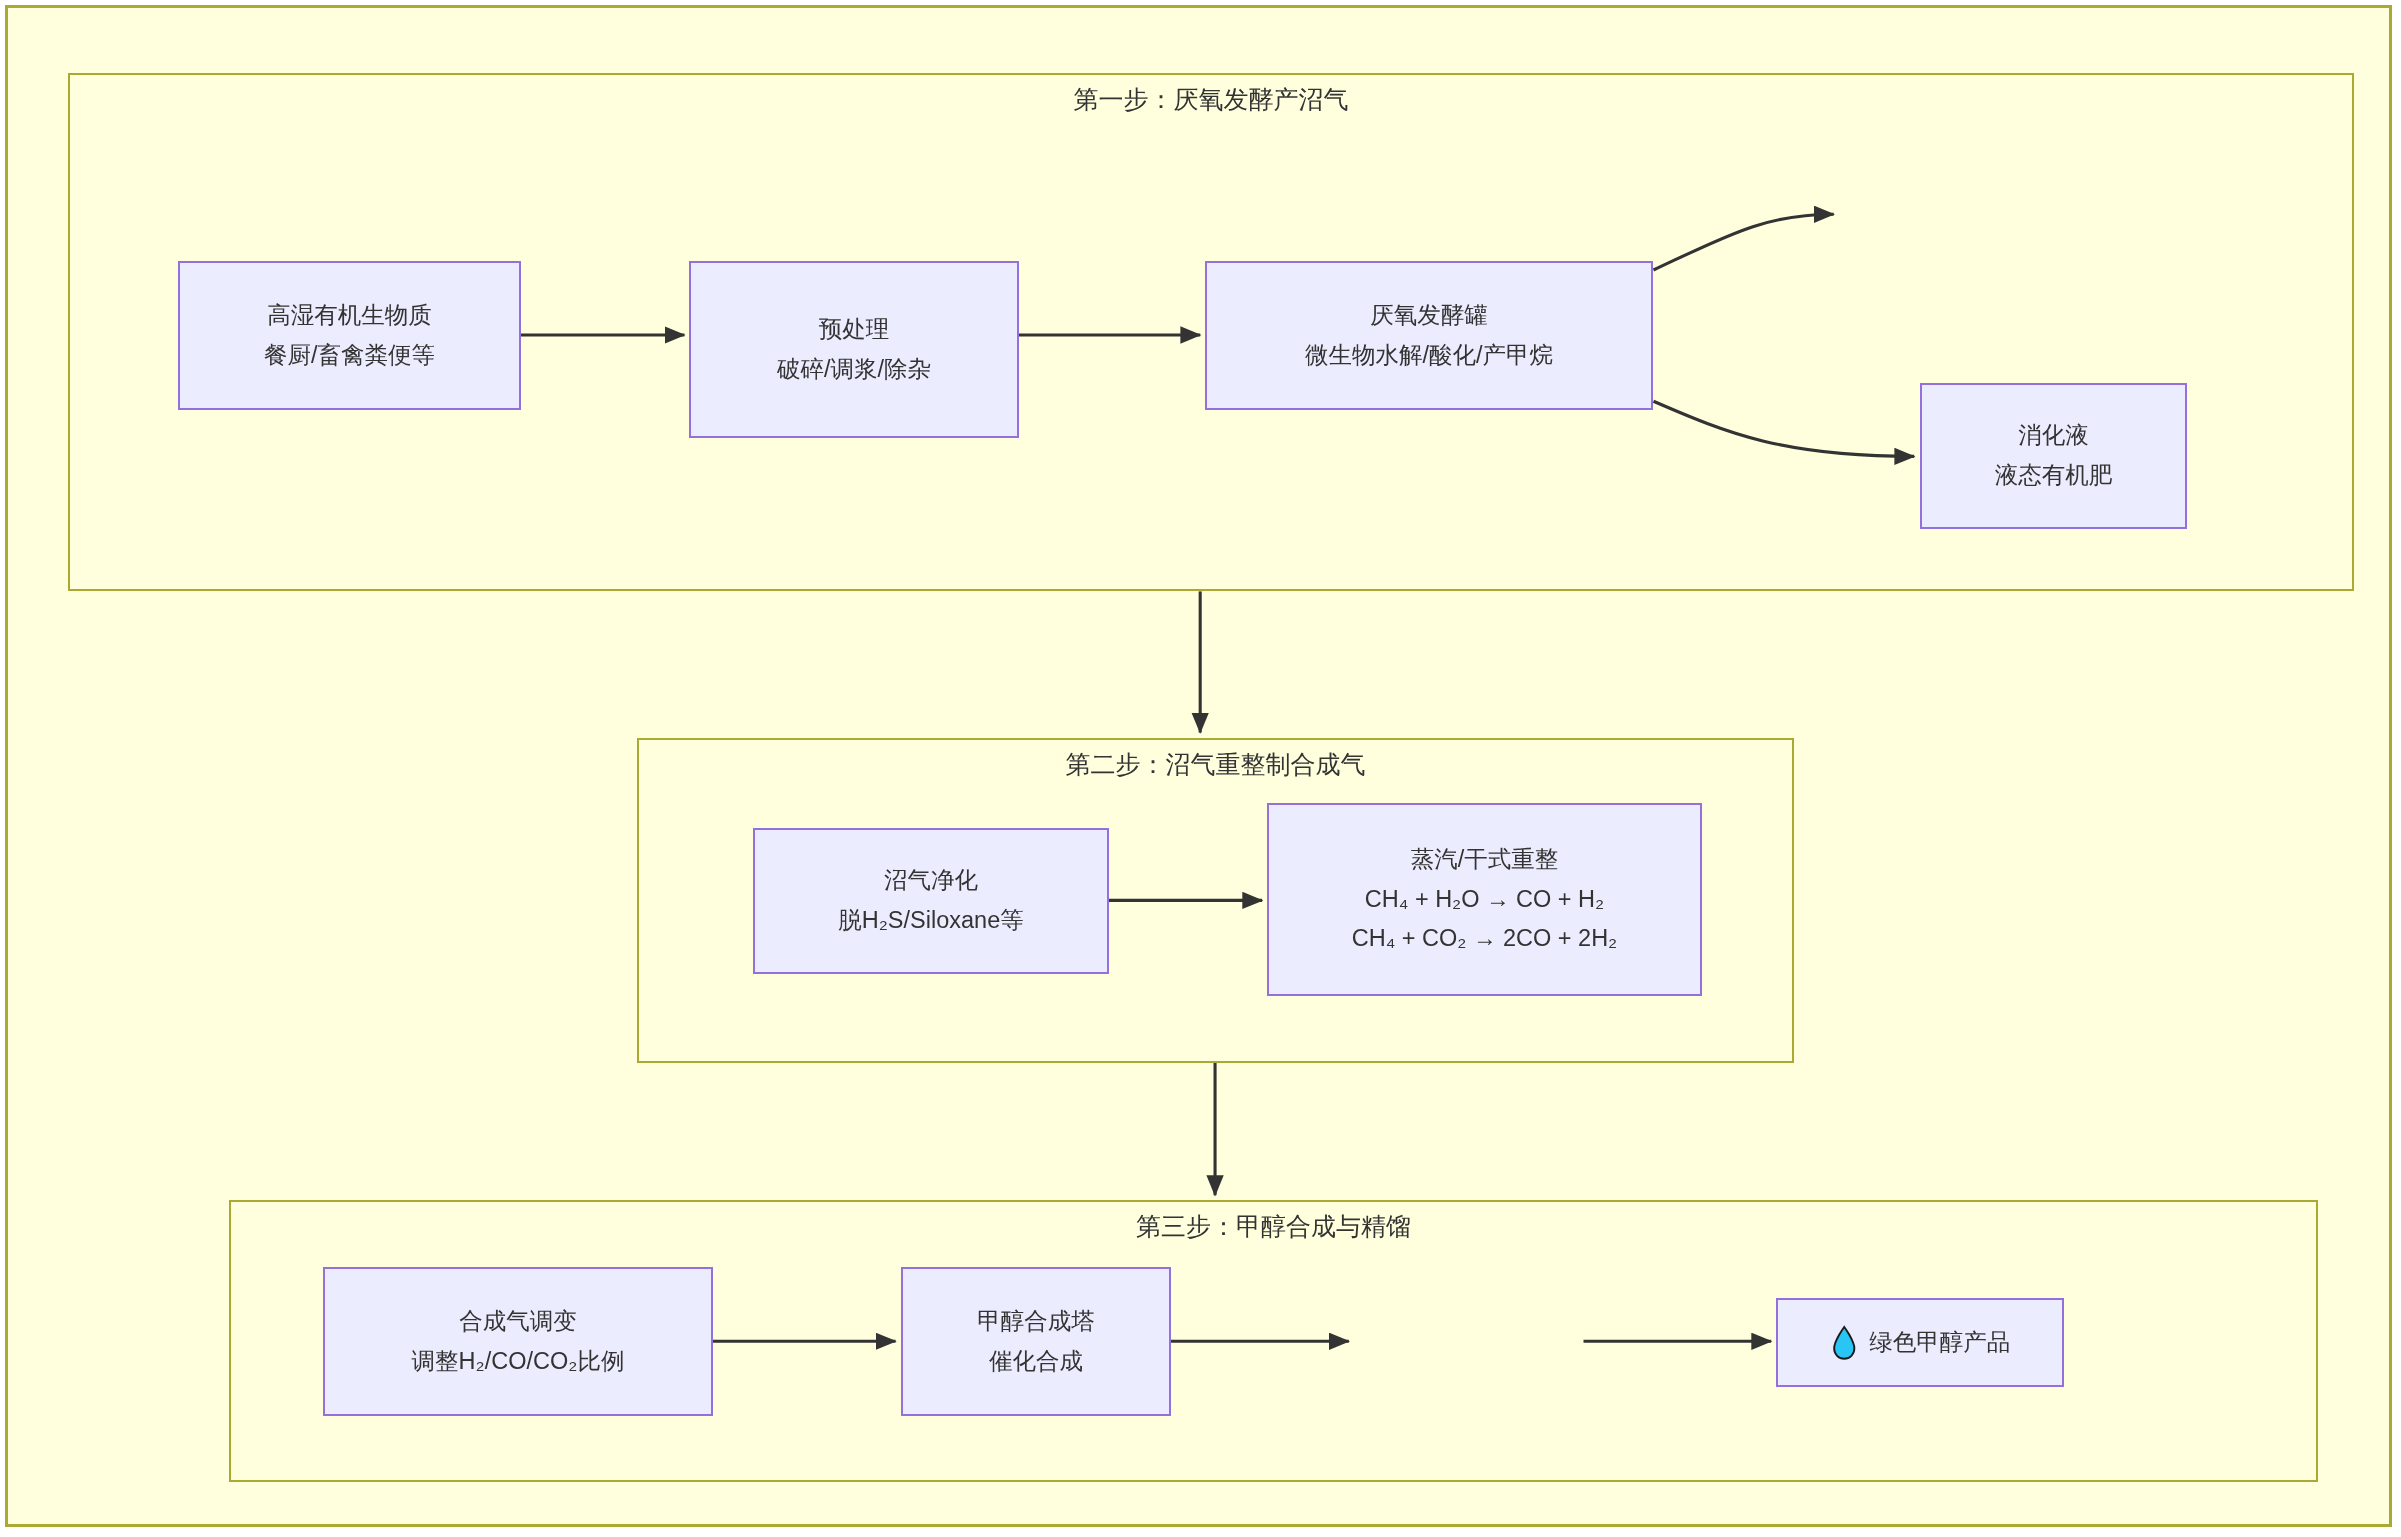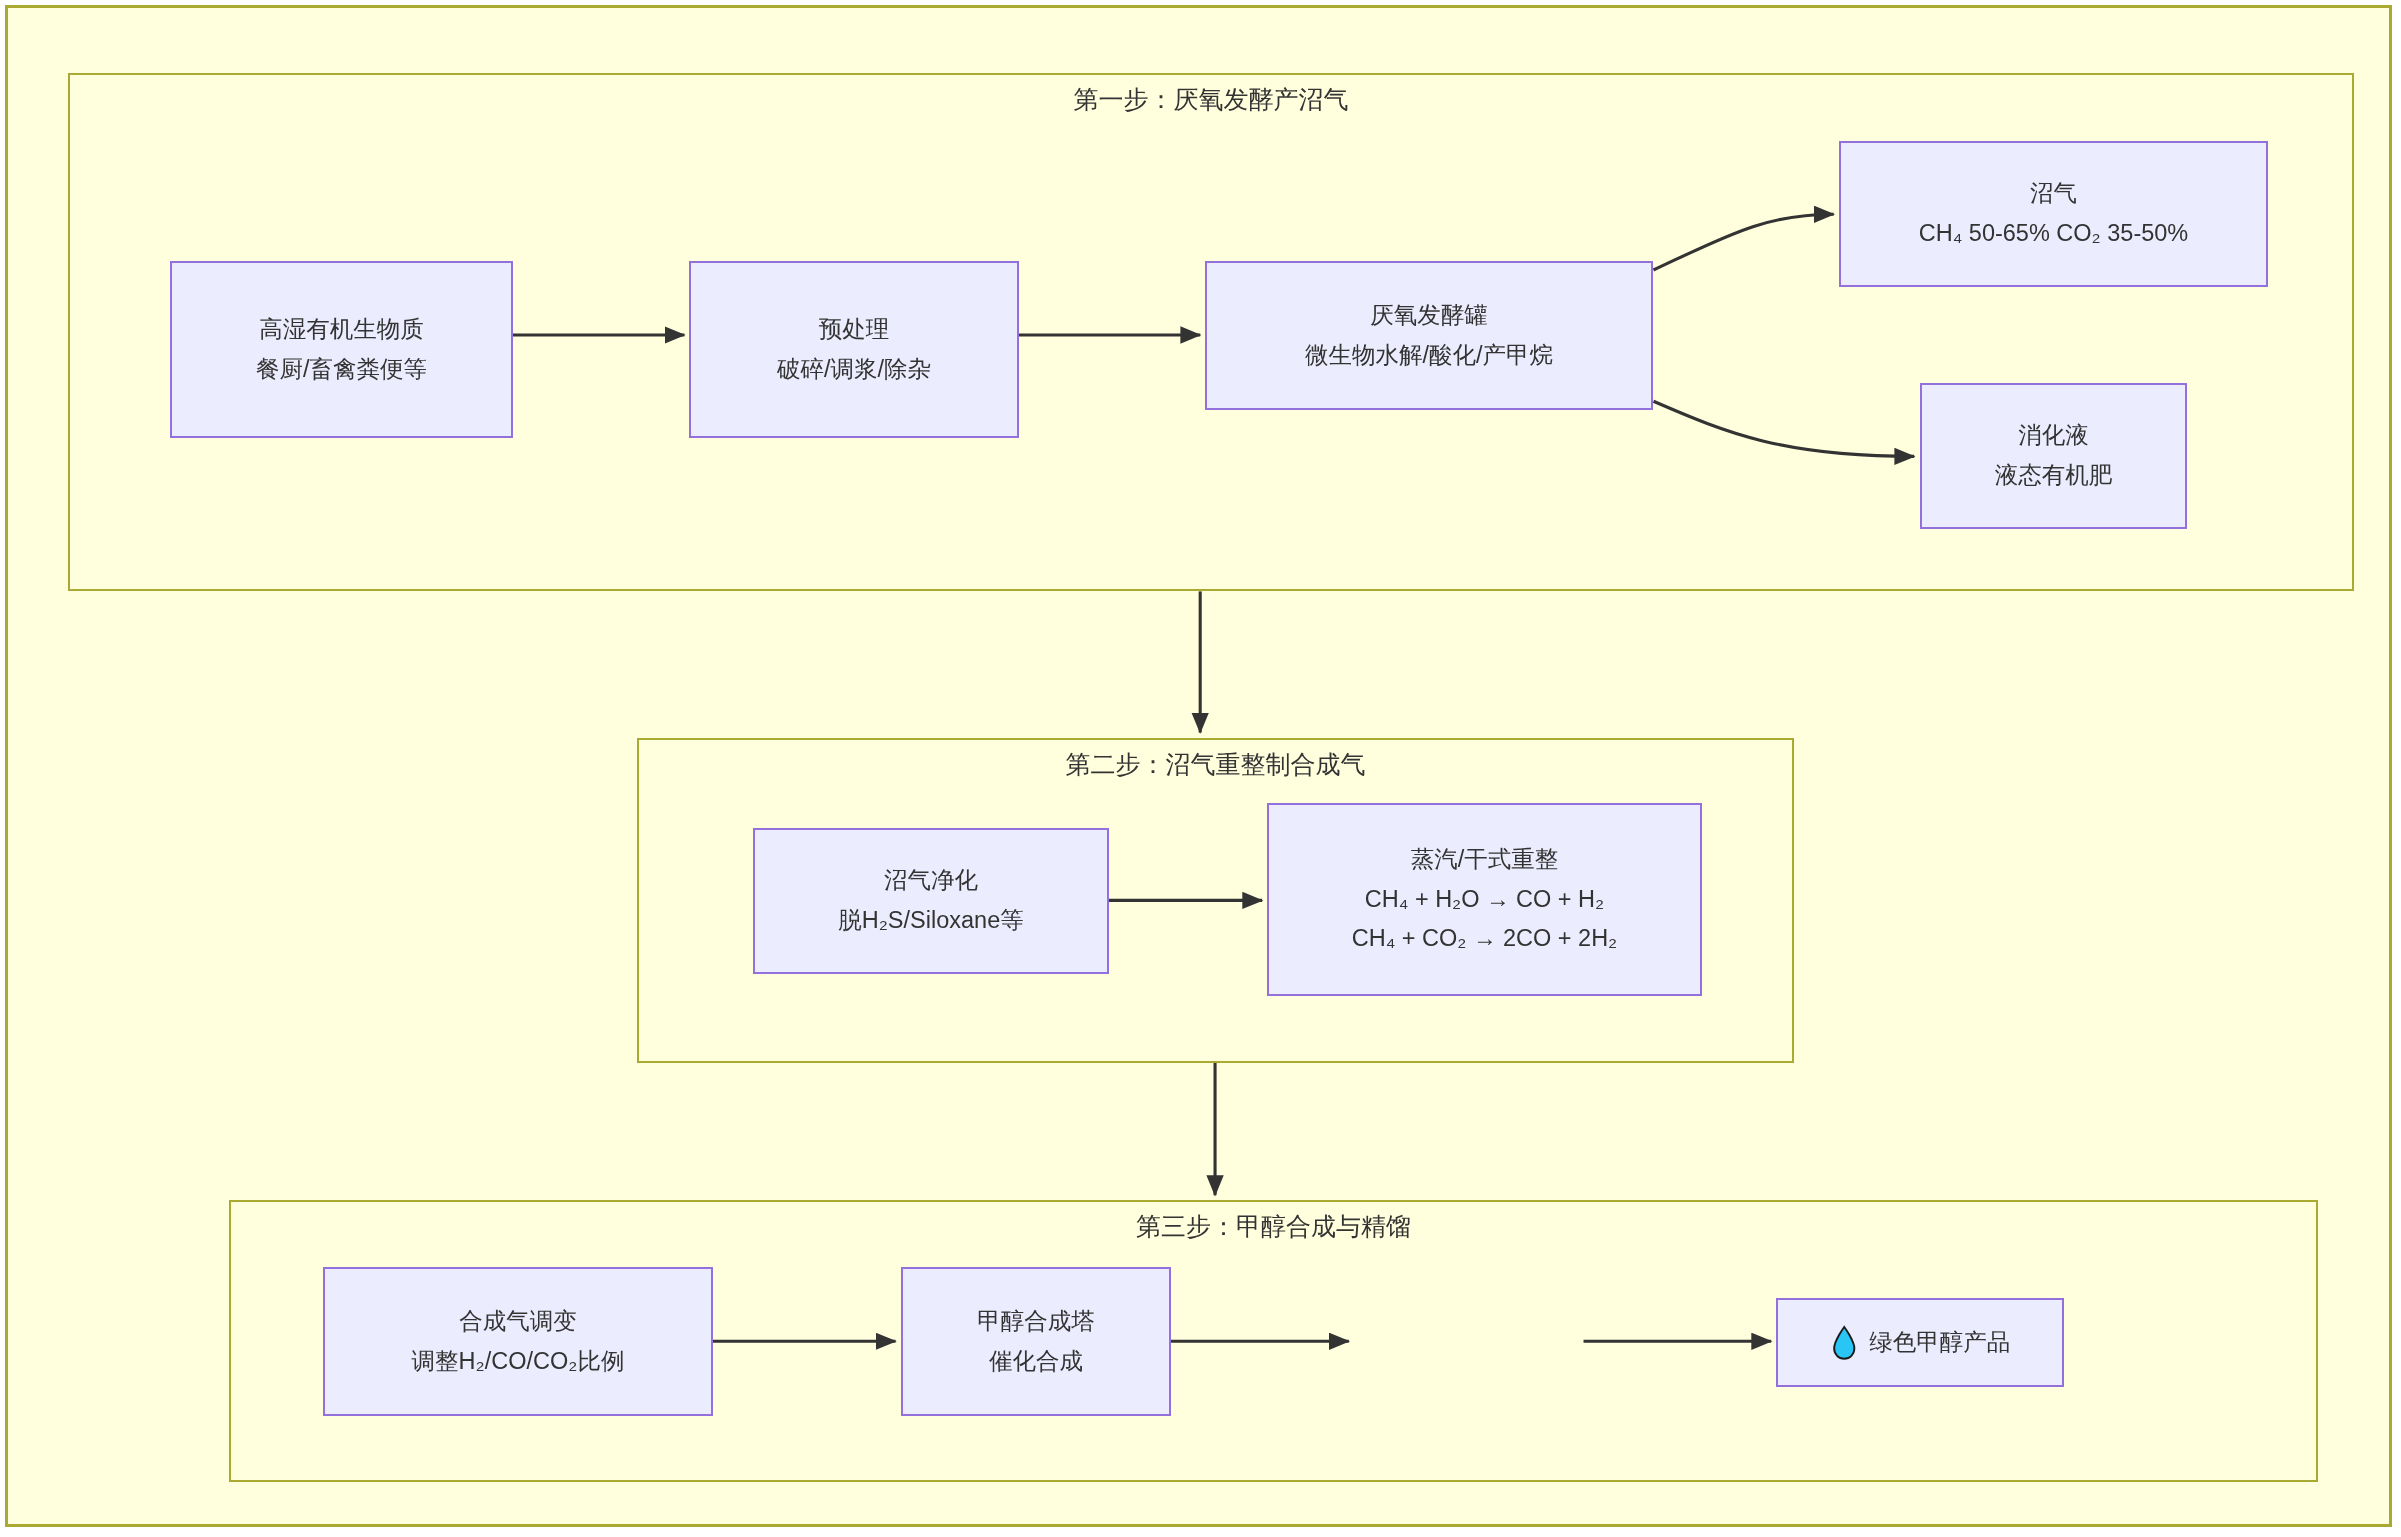--- a/index.html
+++ b/index.html
@@ -37,21 +37,21 @@
   #section-step1{left:68px;top:73px;width:2286px;height:518px;}
   #section-step2{left:637px;top:738px;width:1157px;height:325px;}
   #section-step3{left:229px;top:1200px;width:2089px;height:282px;}
   .node{
     position:absolute;box-sizing:border-box;
     background:var(--node-fill);
     border:2.5px solid var(--node-border);
     display:flex;flex-direction:column;align-items:center;justify-content:center;
     font-size:23.5px;line-height:1.7;text-align:center;color:var(--text);
   }
-  #node-feedstock   {left:170px; top:261px; width:343px;height:177px;}
+  #node-feedstock   {left:178px; top:261px; width:343px;height:149px;}
   #node-pretreatment{left:689px;top:261px; width:330px;height:177px;}
   #node-digester    {left:1205px;top:261px; width:448px;height:149px;}
   #node-biogas      {left:1839px;top:141px; width:429px;height:146px;}
   #node-digestate   {left:1920px;top:383px; width:267px;height:146px;}
   #node-purification{left:725px;top:828px;width:356px;height:146px;margin-left:28px;}
   #node-reforming   {left:1267px;top:803px;width:435px;height:193px;}
   #node-syngas-adjust{left:323px;top:1267px;width:390px;height:149px;}
   #node-synthesis   {left:901px;top:1267px;width:270px;height:149px;}
   #node-condensation{left:1354px;top:1267px;width:230px;height:149px;}
   #node-product{
@@ -106,24 +106,20 @@
   <div class="node" id="node-pretreatment">
     <div>预处理</div>
     <div>破碎/调浆/除杂</div>
   </div>
 
   <div class="node" id="node-digester">
     <div>厌氧发酵罐</div>
     <div>微生物水解/酸化/产甲烷</div>
   </div>
 
-  <div class="node" id="node-biogas">
-    <div>沼气</div>
-    <div>CH₄ 50-65% CO₂ 35-50%</div>
-  </div>
 
   <div class="node" id="node-digestate">
     <div>消化液</div>
     <div>液态有机肥</div>
   </div>
 
   <div class="node" id="node-purification">
     <div>沼气净化</div>
     <div>脱H₂S/Siloxane等</div>
   </div>

